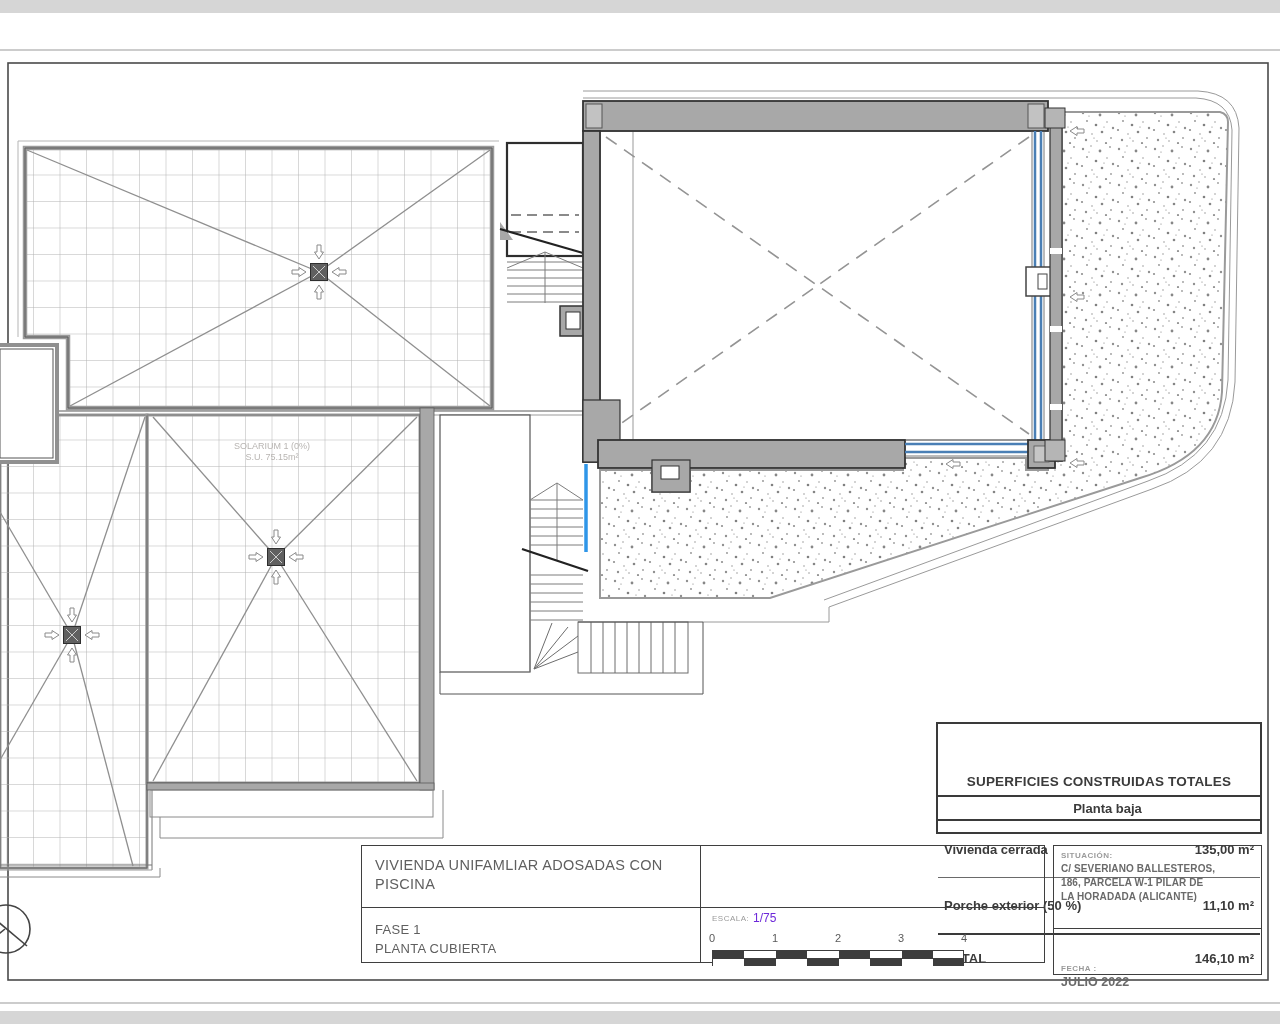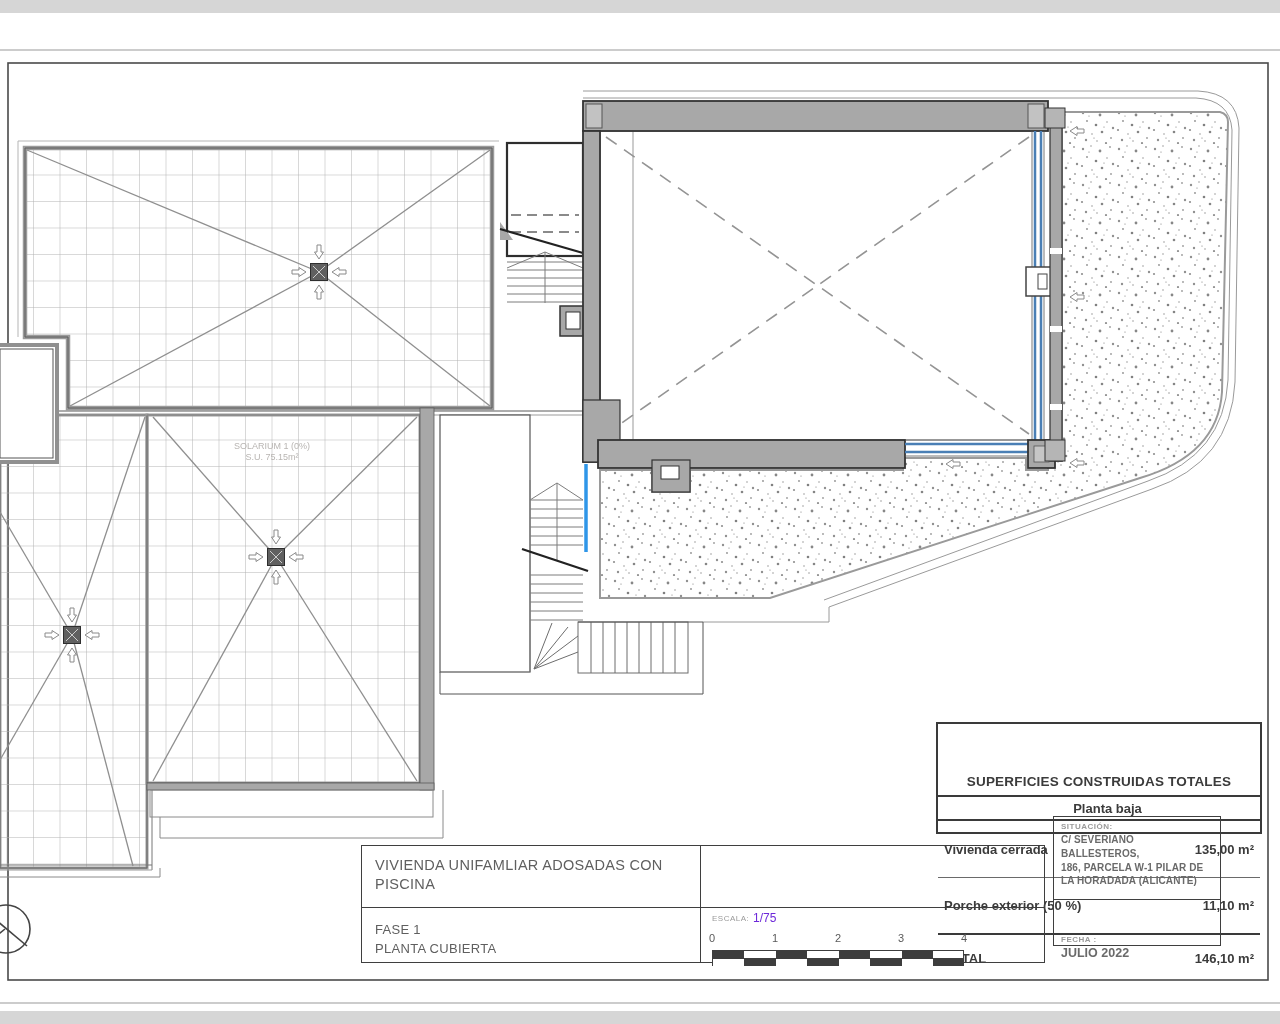--- a/index.html
+++ b/index.html
@@ -31,21 +31,21 @@
   .phase-cell{padding:13px 8px 0 13px;font-size:13px;line-height:1.45;letter-spacing:.3px;}
   .scale-cell{position:relative;}
   .scale-label{position:absolute;left:11px;top:6px;font-size:8px;color:#9a9a9a;letter-spacing:.5px;text-align:center;}
   .scale-value{position:absolute;left:52px;top:3px;font-size:12px;color:#6d28d9;}
   .scale-tick{position:absolute;top:24px;transform:translateX(-50%);font-size:11px;color:#5a5a5a;}
   .scale-bar{position:absolute;left:11px;top:42px;width:252px;height:16px;border:1px solid #3d3d3d;box-sizing:border-box;}
   .scale-bar .sb-row{height:7px;background:repeating-linear-gradient(90deg,#3d3d3d 0 31.5px,#ffffff 31.5px 63px);}
   .scale-bar .sb-row.offset{background:repeating-linear-gradient(90deg,#ffffff 0 31.5px,#3d3d3d 31.5px 63px);border-top:1px solid #3d3d3d;}
 
   
-  #situ-block{position:absolute;left:1053px;top:816px;width:168px;height:130px;
+  #situ-block{position:absolute;left:1053px;top:845px;width:209px;height:130px;
     border:1.5px solid #3f3f3f;box-sizing:border-box;color:#6a6a6a;font-weight:bold;}
   #situ-block .top{height:83px;border-bottom:1.5px solid #3f3f3f;box-sizing:border-box;padding:5px 7px 0 7px;}
   #situ-block .small-label{font-size:8px;color:#9a9a9a;letter-spacing:.5px;}
   #situ-block .addr{font-size:10px;line-height:1.38;margin-top:2px;letter-spacing:.1px;}
   #situ-block .bottom{padding:4px 7px 0 7px;margin-top:31px;}
   #situ-block .date-value{font-size:12.5px;margin-top:2px;}
 </style>
 </head>
 <body>
 

